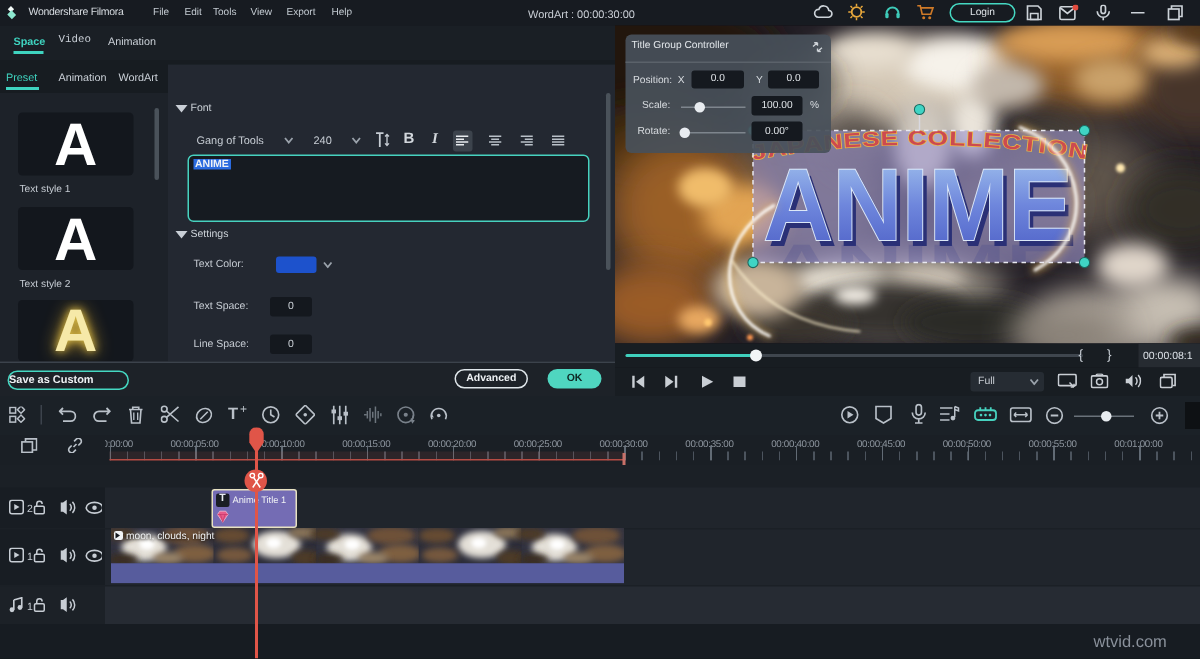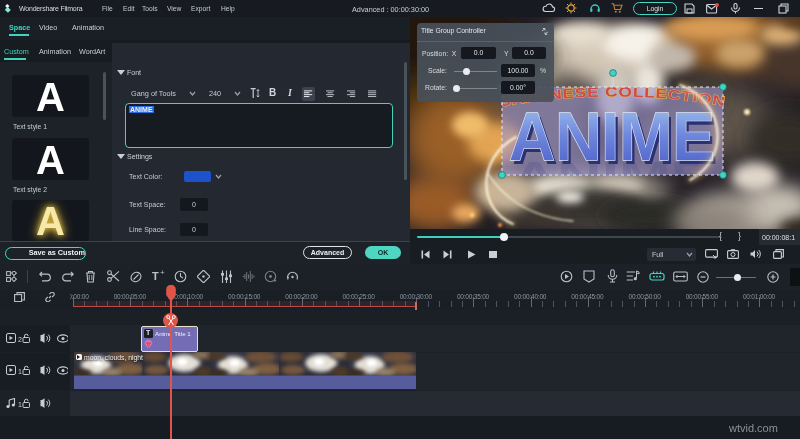--- a/index.html
+++ b/index.html
@@ -17,21 +17,21 @@
     <rect x="2.8" y="1.6" width="3" height="3" transform="rotate(45 4.3 3.1)" fill="#f4fbf9"></rect>
     <rect x="2.6" y="4.8" width="4.4" height="4" transform="rotate(45 4.8 6.8)" fill="#8ce8cf"></rect>
   </svg>
   <div class="abs" style="left:19px;top:4.5px;font-size:7px;letter-spacing:-0.2px;color:#d6dbe0;">Wondershare Filmora</div>
   <div class="abs" style="left:102px;top:5px;font-size:6.7px;color:#c3cad1;">File</div>
   <div class="abs" style="left:123px;top:5px;font-size:6.7px;color:#c3cad1;">Edit</div>
   <div class="abs" style="left:142px;top:5px;font-size:6.7px;color:#c3cad1;">Tools</div>
   <div class="abs" style="left:167px;top:5px;font-size:6.7px;color:#c3cad1;">View</div>
   <div class="abs" style="left:191px;top:5px;font-size:6.7px;color:#c3cad1;">Export</div>
   <div class="abs" style="left:221px;top:5px;font-size:6.7px;color:#c3cad1;">Help</div>
-  <div class="abs" style="left:352px;top:4.5px;font-size:7.3px;color:#c9ced5;">Advanced : 00:00:30:00</div>
+  <div class="abs" style="left:352px;top:4.5px;font-size:7.3px;color:#c9ced5;">WordArt : 00:00:30:00</div>
 
   <svg class="abs" style="left:542px;top:3px" width="14" height="11" viewBox="0 0 14 11">
     <path d="M3.5,8.5 a2.6,2.6 0 0 1 0.4,-5.2 a3.4,3.4 0 0 1 6.6,0.6 a2.3,2.3 0 0 1 -0.4,4.6 Z" fill="none" stroke="#cdd3d9" stroke-width="1.1"></path>
   </svg>
   <svg class="abs" style="left:565px;top:2px" width="12" height="12" viewBox="0 0 12 12">
     <circle cx="6" cy="6" r="3.2" fill="none" stroke="#e8a83c" stroke-width="1.2"></circle>
     <path d="M6,0.5 V2.2 M6,9.8 V11.5 M0.5,6 H2.2 M9.8,6 H11.5 M2,2 L3.2,3.2 M8.8,8.8 L10,10 M10,2 L8.8,3.2 M3.2,8.8 L2,10" stroke="#e8a83c" stroke-width="1"></path>
   </svg>
   <svg class="abs" style="left:589px;top:2px" width="12" height="12" viewBox="0 0 12 12">
     <path d="M2,7 a4,4 0 0 1 8,0" fill="none" stroke="#3ecab8" stroke-width="1.3"></path>
@@ -60,27 +60,27 @@
   </svg>
   <div class="abs" style="left:754px;top:8px;width:9px;height:1.4px;background:#cdd3d9;"></div>
   <svg class="abs" style="left:778px;top:3px" width="11" height="11" viewBox="0 0 11 11">
     <rect x="1" y="3" width="7" height="7" fill="none" stroke="#cdd3d9" stroke-width="1.1"></rect>
     <path d="M3,3 V1 H10 V8 H8" fill="none" stroke="#cdd3d9" stroke-width="1.1"></path>
   </svg>
 
   <div class="abs" id="tabbar" style="left:0;top:17px;width:410px;height:23px;background:#1a1f25;"></div>
   <div class="abs" style="left:9px;top:23px;font-size:7.2px;font-weight:bold;color:#3fd4c0;">Space</div>
   <div class="abs" style="left:9px;top:34px;width:20px;height:1.6px;background:#3fd4c0;"></div>
-  <div class="abs" style="left:39px;top:23px;font-size:7.2px;color:#c9cfd6;">Video</div>
+  <div class="abs" style="left:39px;top:23px;font-size:7.2px;color:#c9cfd6;font-family:Liberation Mono, monospace;">Video</div>
   <div class="abs" style="left:72px;top:23px;font-size:7.2px;color:#c9cfd6;">Animation</div>
 
   <div class="abs" id="leftcol" style="left:0;top:40px;width:112px;height:22px;background:#171c21;"></div>
   <div class="abs" style="left:0;top:62px;width:112px;height:179px;background:#1d2229;"></div>
   <div class="abs" style="left:112px;top:40px;width:298px;height:3px;background:#171c21;"></div>
-  <div class="abs" style="left:4px;top:47px;font-size:7.2px;color:#3fd4c0;">Custom</div>
+  <div class="abs" style="left:4px;top:47px;font-size:7.2px;color:#3fd4c0;">Preset</div>
   <div class="abs" style="left:4px;top:58px;width:22px;height:1.6px;background:#3fd4c0;"></div>
   <div class="abs" style="left:39px;top:47px;font-size:7.2px;color:#c9cfd6;">Animation</div>
   <div class="abs" style="left:79px;top:47px;font-size:7.2px;color:#c9cfd6;">WordArt</div>
 
   <div class="abs" style="left:12px;top:75px;width:77px;height:42px;background:#13171d;border-radius:3px;
        color:#fff;font-size:40px;font-weight:bold;text-align:center;line-height:44px;">A</div>
   <div class="abs" style="left:13px;top:123px;font-size:6.8px;color:#c6ccd3;">Text style 1</div>
   <div class="abs" style="left:12px;top:138px;width:77px;height:42px;background:#13171d;border-radius:3px;
        color:#fff;font-size:40px;font-weight:bold;text-align:center;line-height:44px;">A</div>
   <div class="abs" style="left:13px;top:186px;font-size:6.8px;color:#c6ccd3;">Text style 2</div>
@@ -139,21 +139,21 @@
         <path d="M1,1 L3.5,4 L6,1" fill="none" stroke="#9aa2ab" stroke-width="1.2"></path>
       </svg>
     </div>
   <div class="abs" style="left:129px;top:201px;font-size:7px;color:#c6ccd3;">Text Space:</div>
   <div class="abs" style="left:180px;top:198px;width:28px;height:13px;background:#14181e;border-radius:2px;color:#ccd2d8;font-size:7px;line-height:13px;text-align:center;">0</div>
   <div class="abs" style="left:129px;top:226px;font-size:7px;color:#c6ccd3;">Line Space:</div>
   <div class="abs" style="left:180px;top:223px;width:28px;height:13px;background:#14181e;border-radius:2px;color:#ccd2d8;font-size:7px;line-height:13px;text-align:center;">0</div>
 
   <div class="abs" style="left:0;top:241px;width:410px;height:23px;background:#1d2228;border-top:1px solid #3c434c;"></div>
   <div class="abs" style="left:5px;top:247px;width:81px;height:13px;border:1.5px solid #45d8c2;border-radius:7px;
-       font-size:7.3px;font-weight:bold;color:#eef1f4;text-align:right;line-height:10.5px;">Save as Custom</div>
+       font-size:7.3px;font-weight:bold;color:#eef1f4;text-align:left;line-height:10.5px;">Save as Custom</div>
   <div class="abs" style="left:303px;top:246px;width:49px;height:13px;border:1px solid #dfe6ea;border-radius:7px;
        font-size:7px;font-weight:bold;color:#eef1f4;text-align:center;line-height:11.5px;">Advanced</div>
   <div class="abs" style="left:365px;top:246px;width:36px;height:13px;background:#4fd6c0;border-radius:7px;
        font-size:7px;font-weight:bold;color:#0e2824;text-align:center;line-height:13px;">OK</div>
 
   <div class="abs" style="left:404px;top:62px;width:3px;height:118px;background:#4a525a;border-radius:2px;"></div>
 
   <div class="abs" id="preview" style="left:410px;top:17px;width:390px;height:247px;background:#101419;">
     <div class="abs" id="video" style="left:0;top:0;width:390px;height:212px;overflow:hidden;background:#1a171e;">
 

